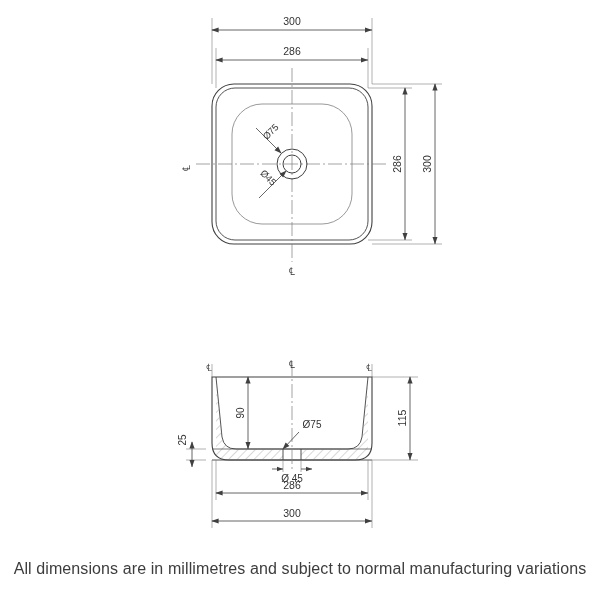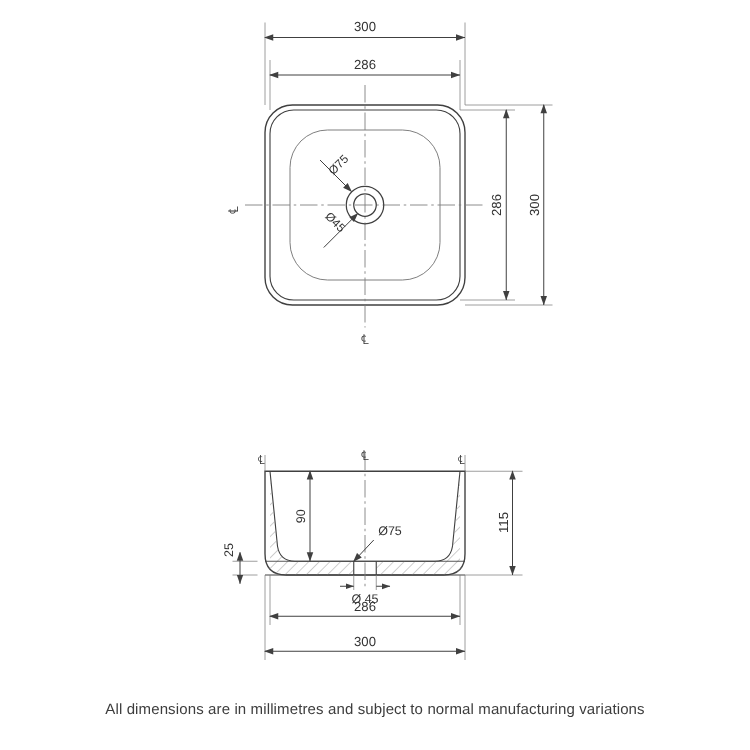--- a/index.html
+++ b/index.html
@@ -28,21 +28,21 @@
     top: 0;
     width: 600px;
     height: 600px;
   }
   .footnote {
     position: absolute;
     left: 0;
     top: 560px;
     width: 600px;
     text-align: center;
-    font-size: 12px;
+    font-size: 16px;
     color: #3d3d3d;
     letter-spacing: 0.1px;
   }
 </style>
 </head>
 <body>
 
 <div id="stage">
 
   <svg class="drawing" viewBox="0 0 600 600">

